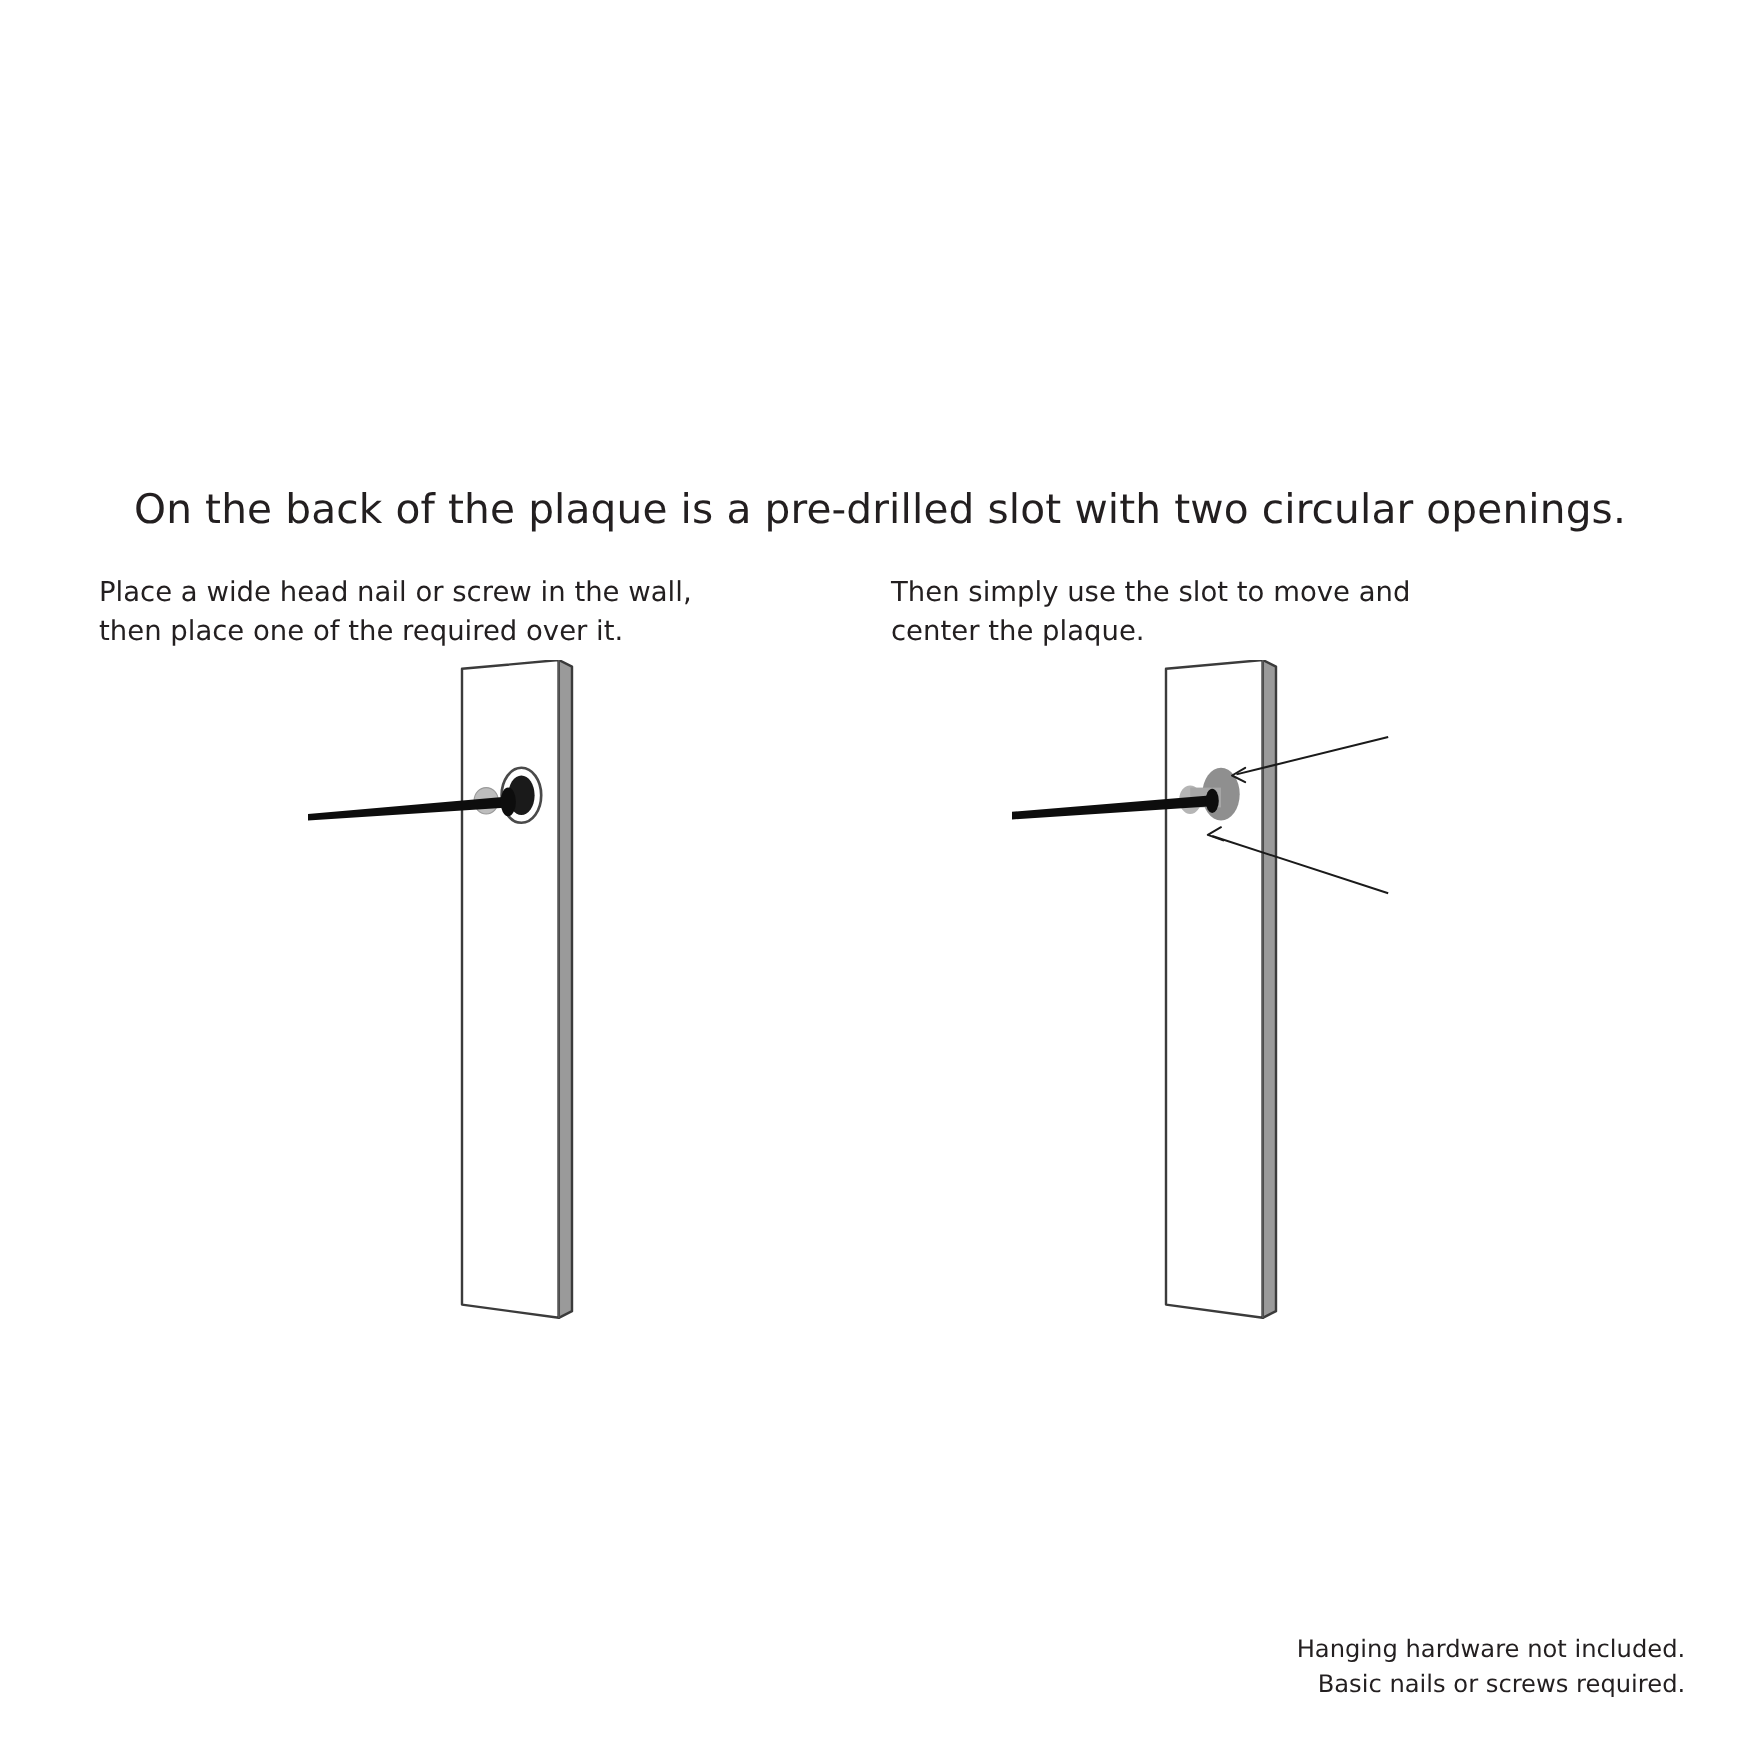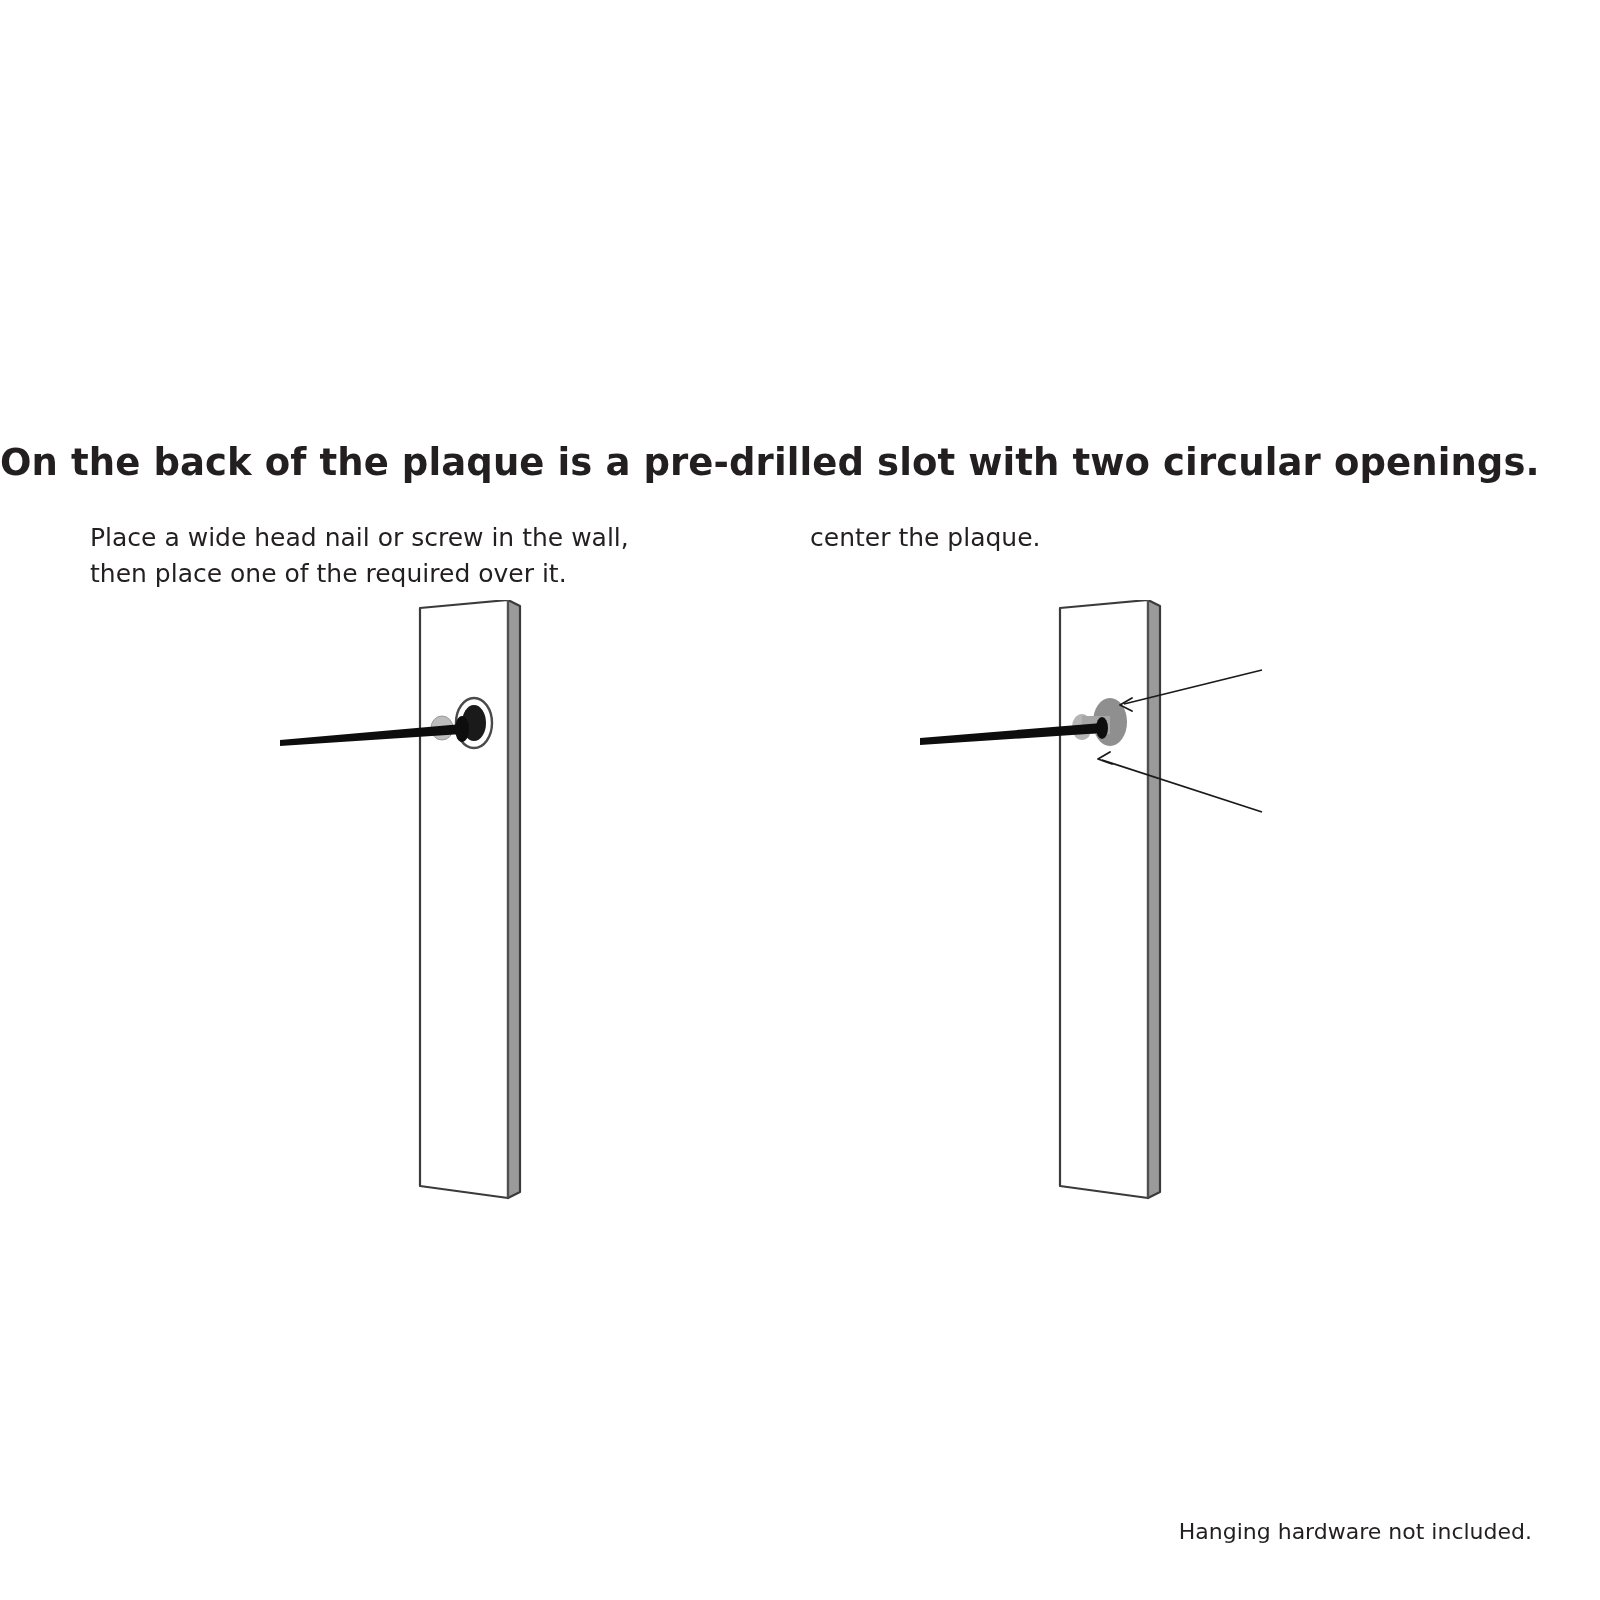--- a/index.html
+++ b/index.html
@@ -17,23 +17,23 @@
   }
   .page {
     position: absolute;
     inset: 0;
   }
   .headline {
     position: absolute;
     left: 0;
     top: 415px;
     width: 1600px;
-    text-align: left;
+    text-align: center;
     font-size: 37px;
-    font-weight: 700;
+    font-weight: 400;
     letter-spacing: 0.1px;
     color: #231f20;
     line-height: 1.25;
   }
   .panel {
     position: absolute;
     top: 520px;
     width: 700px;
     height: 720px;
   }
@@ -102,20 +102,21 @@
         <g>
           <polygon points="190,140 372,124 372,134 190,146" fill="#0d0d0d"></polygon>
           <ellipse cx="372" cy="129" rx="7" ry="13" fill="#0d0d0d"></ellipse>
         </g>
       </svg>
     </div>
   </div>
 
   <div class="panel panel-right">
     <div class="caption">
+      <div>Then simply use the slot to move and</div>
       <div>center the plaque.</div>
     </div>
 
     <div class="art">
       <svg viewBox="0 0 700 640" width="700" height="640" xmlns="http://www.w3.org/2000/svg">
         <g>
           <polygon points="250,8 338,0 338,598 250,586" fill="#ffffff" stroke="#3b3b3b" stroke-width="2.2" stroke-linejoin="round"></polygon>
           <polygon points="338,0 350,6 350,592 338,598" fill="#9a9a9a" stroke="#3b3b3b" stroke-width="2.2" stroke-linejoin="round"></polygon>
           <line x1="338" y1="0" x2="338" y2="598" stroke="#5a5a5a" stroke-width="1.4"></line>
         </g>
@@ -136,15 +137,16 @@
           <polyline points="322,98 310,105 322,111" stroke-linejoin="round" stroke-linecap="round"></polyline>
           <line x1="452" y1="212" x2="292" y2="160"></line>
           <polyline points="300,152 288,159 302,164" stroke-linejoin="round" stroke-linecap="round"></polyline>
         </g>
       </svg>
     </div>
   </div>
 
   <div class="footnote">
     <div>Hanging hardware not included.</div>
+    <div>Basic nails or screws required.</div>
   </div>
 
 </div>
 
 </body></html>

